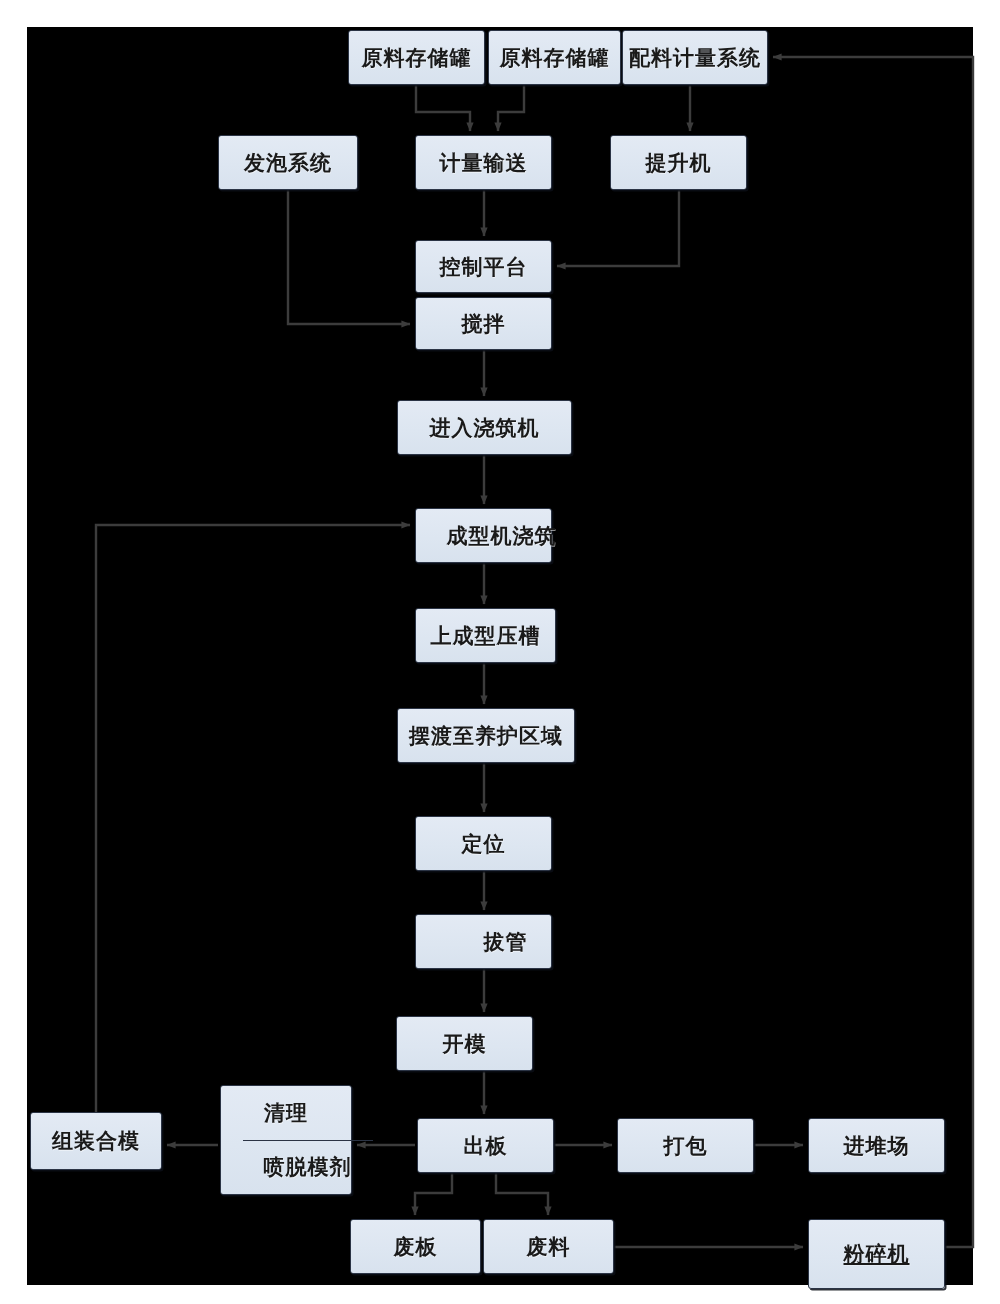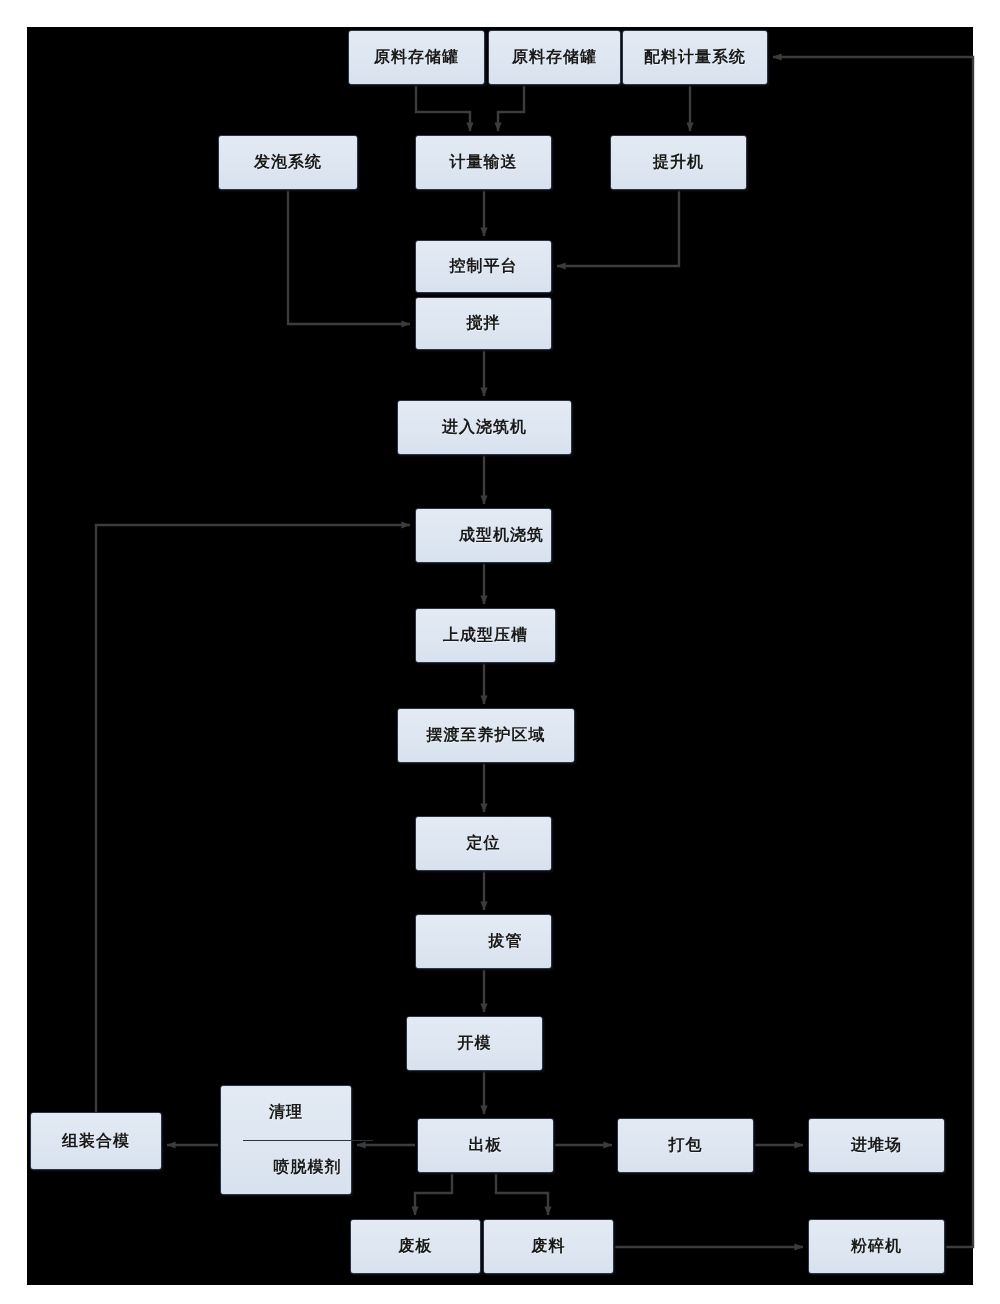--- a/index.html
+++ b/index.html
@@ -23,21 +23,21 @@
   }
   .node{
     position:absolute;
     box-sizing:border-box;
     background:linear-gradient(180deg,#e3eaf4 0%,#dde6f1 55%,#d8e2ee 100%);
     border:1.6px solid #2b3445;
     border-radius:3px;
     box-shadow:1.5px 1.5px 0 rgba(10,14,22,.85);
     display:flex;align-items:center;justify-content:center;
     color:#1a1a1a;
-    font-size:16px;
+    font-size:21px;
     font-weight:700;
     letter-spacing:1px;
     white-space:nowrap;
     text-shadow:0.5px 0.5px 0 rgba(255,255,255,.55);
   }
   .node.stacked{flex-direction:column;padding:0;}
   .node.stacked .seg{
     flex:1 1 50%;
     width:100%;
     display:flex;align-items:center;justify-content:center;
@@ -156,21 +156,21 @@
   </div>
 
   <div class="node" style="left:415px;top:816px;width:137px;height:55px;">
     <span>定位</span>
   </div>
 
   <div class="node" style="left:415px;top:914px;width:137px;height:55px;padding-left:44px;">
     <span>拔管</span>
   </div>
 
-  <div class="node" style="left:406px;top:1016px;width:137px;height:55px;">
+  <div class="node" style="left:396px;top:1016px;width:137px;height:55px;">
     <span>开模</span>
   </div>
 
   <div class="node stacked" style="left:220px;top:1085px;width:132px;height:110px;">
     <div class="seg">
       <span>清理</span>
     </div>
     <div class="seg">
       <span>喷脱模剂</span>
     </div>
@@ -193,17 +193,17 @@
   </div>
 
   <div class="node" style="left:350px;top:1219px;width:131px;height:55px;">
     <span>废板</span>
   </div>
 
   <div class="node" style="left:483px;top:1219px;width:131px;height:55px;">
     <span>废料</span>
   </div>
 
-  <div class="node" style="left:808px;top:1219px;width:137px;height:55px;">
+  <div class="node" style="left:808px;top:1219px;width:137px;height:70px;text-decoration:underline;">
     <span>粉碎机</span>
   </div>
 
 </div>
 
 </body></html>

